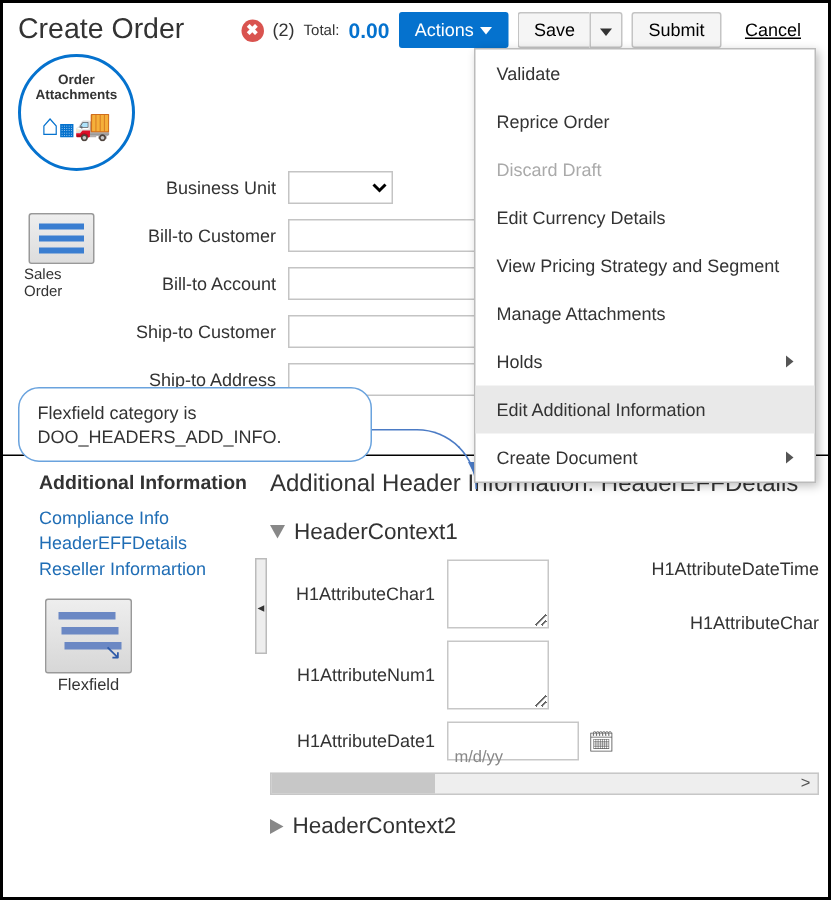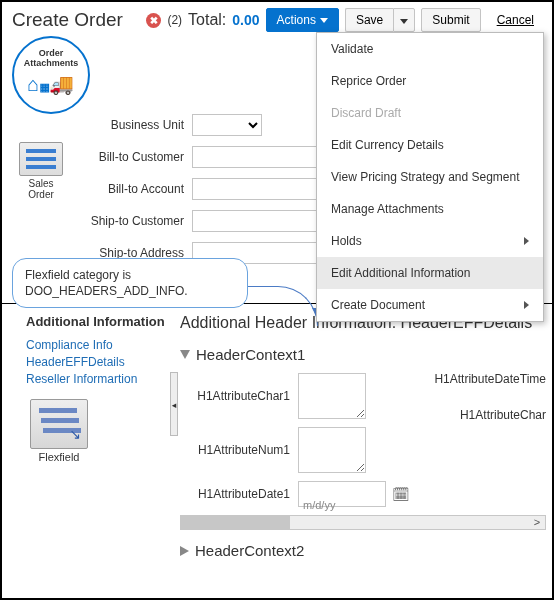--- a/index.html
+++ b/index.html
@@ -6,40 +6,40 @@
 body { width: 554px; height: 600px; border: 2px solid #000; background: #fff; position: relative; overflow: hidden; font-size: 12px; color: #333; }
 
 .top-pane { height: 302px; border-bottom: 1px solid #000; position: relative; }
 .bottom-pane { height: 296px; position: relative; }
 
 
 .hdr { display: flex; align-items: center; padding: 6px 8px 4px 10px; gap: 6px; }
 .title { font-size: 19px; color: #333; flex: 1; }
 .err-icon { width: 15px; height: 15px; border-radius: 50%; background: #d9534f; color: #fff; font-size: 10px; line-height: 15px; text-align: center; font-weight: bold; }
 .err-count { color: #333; font-size: 12px; }
-.total-lbl { font-size: 16px; color: #333; }
+.total-lbl { font-size: 10px; color: #333; }
 .total-val { font-size: 14px; color: #0572ce; font-weight: bold; }
 
 .btn { border: 1px solid #c4c4c4; background: #f5f5f5; padding: 4px 10px; font-size: 12px; cursor: pointer; border-radius: 2px; }
 .btn-actions { background: #0572ce; color: #fff; border-color: #0572ce; display: flex; align-items: center; gap: 4px; }
 .btn-actions .caret { border-left: 4px solid transparent; border-right: 4px solid transparent; border-top: 5px solid #fff; display: inline-block; }
 .btn-save-group { display: flex; }
 .btn-save-group .btn { border-radius: 0; }
 .btn-save-group .btn:first-child { border-right: none; border-top-left-radius: 2px; border-bottom-left-radius: 2px; }
 .btn-save-group .btn:last-child { border-top-right-radius: 2px; border-bottom-right-radius: 2px; padding: 4px 6px; }
 .caret-dark { border-left: 4px solid transparent; border-right: 4px solid transparent; border-top: 5px solid #333; display: inline-block; }
 .btn-cancel { text-decoration: underline; border: none; background: none; }
 
 
 .om-circle { position: absolute; left: 10px; top: 34px; width: 78px; height: 78px; border: 2px solid #0572ce; border-radius: 50%; text-align: center; padding-top: 10px; font-size: 9px; font-weight: bold; color: #333; }
 .om-circle .glyphs { margin-top: 6px; font-size: 20px; color: #0572ce; line-height: 1; }
 .om-circle .glyphs .tiny { font-size: 11px; }
 
 
-.so-widget { position: absolute; left: 14px; top: 140px; width: 50px; text-align: center; font-size: 10px; }
+.so-widget { position: absolute; left: 14px; top: 140px; width: 50px; text-align: left; font-size: 10px; }
 .so-widget .doc { width: 44px; height: 34px; border: 1px solid #999; margin: 0 auto 2px; background: linear-gradient(#eee,#ddd); border-radius: 2px; position: relative; }
 .so-widget .doc::before { content:""; position:absolute; left:6px; top:6px; width:30px; height:4px; background:#3a7ed1; box-shadow: 0 8px 0 #3a7ed1, 0 16px 0 #3a7ed1; }
 
 
 .form { position: absolute; left: 84px; top: 112px; right: 8px; }
 .row { display: flex; align-items: center; margin-bottom: 10px; }
 .row label { width: 106px; text-align: right; padding-right: 8px; font-size: 12px; color: #333; white-space: nowrap; }
 .row .field { flex: 1; height: 22px; border: 1px solid #c4c4c4; background: #fff; }
 .row.bu select { height: 22px; width: 70px; border: 1px solid #c4c4c4; background: #fff; }
 

